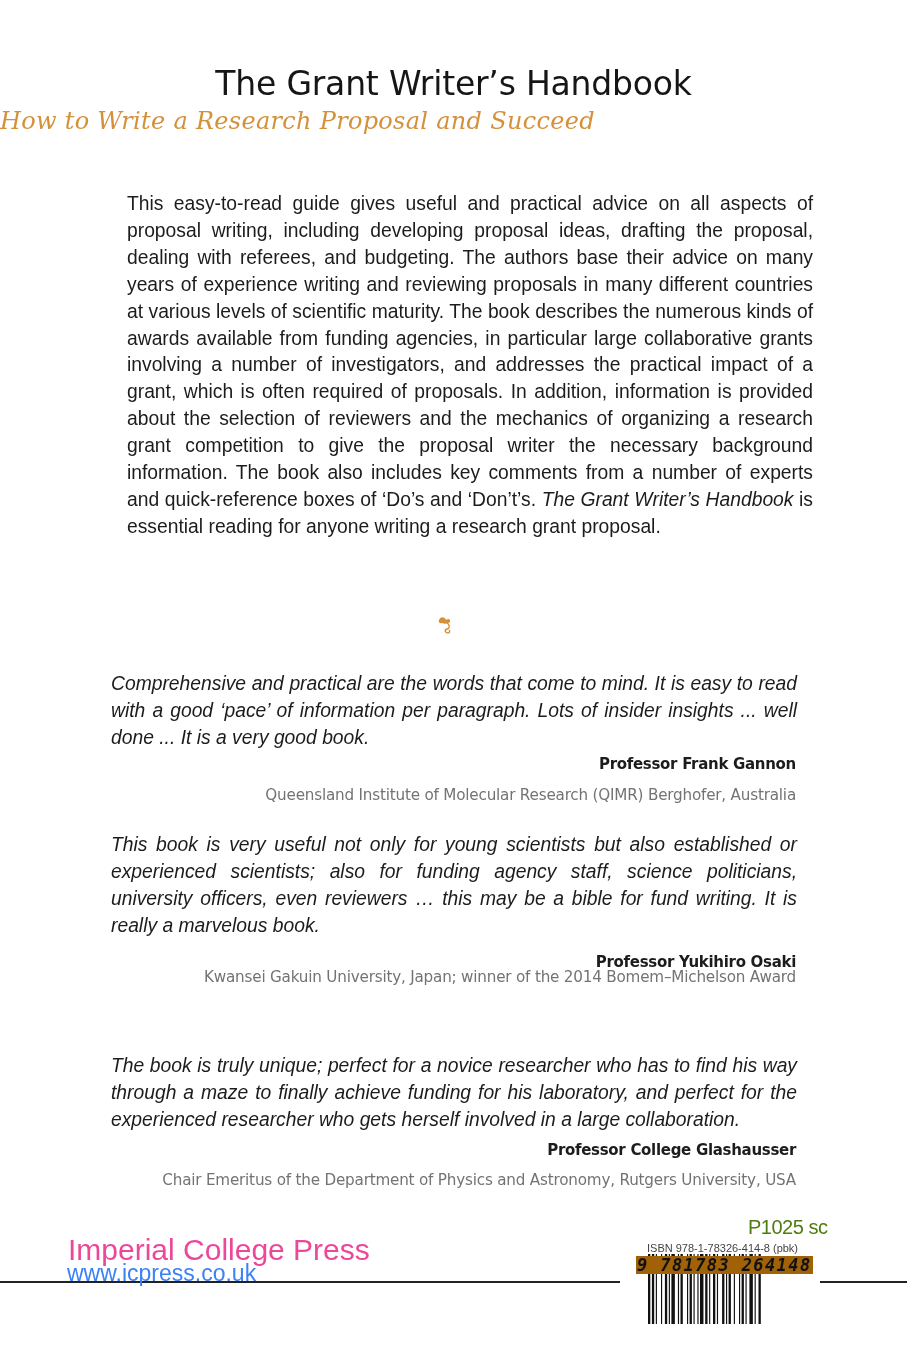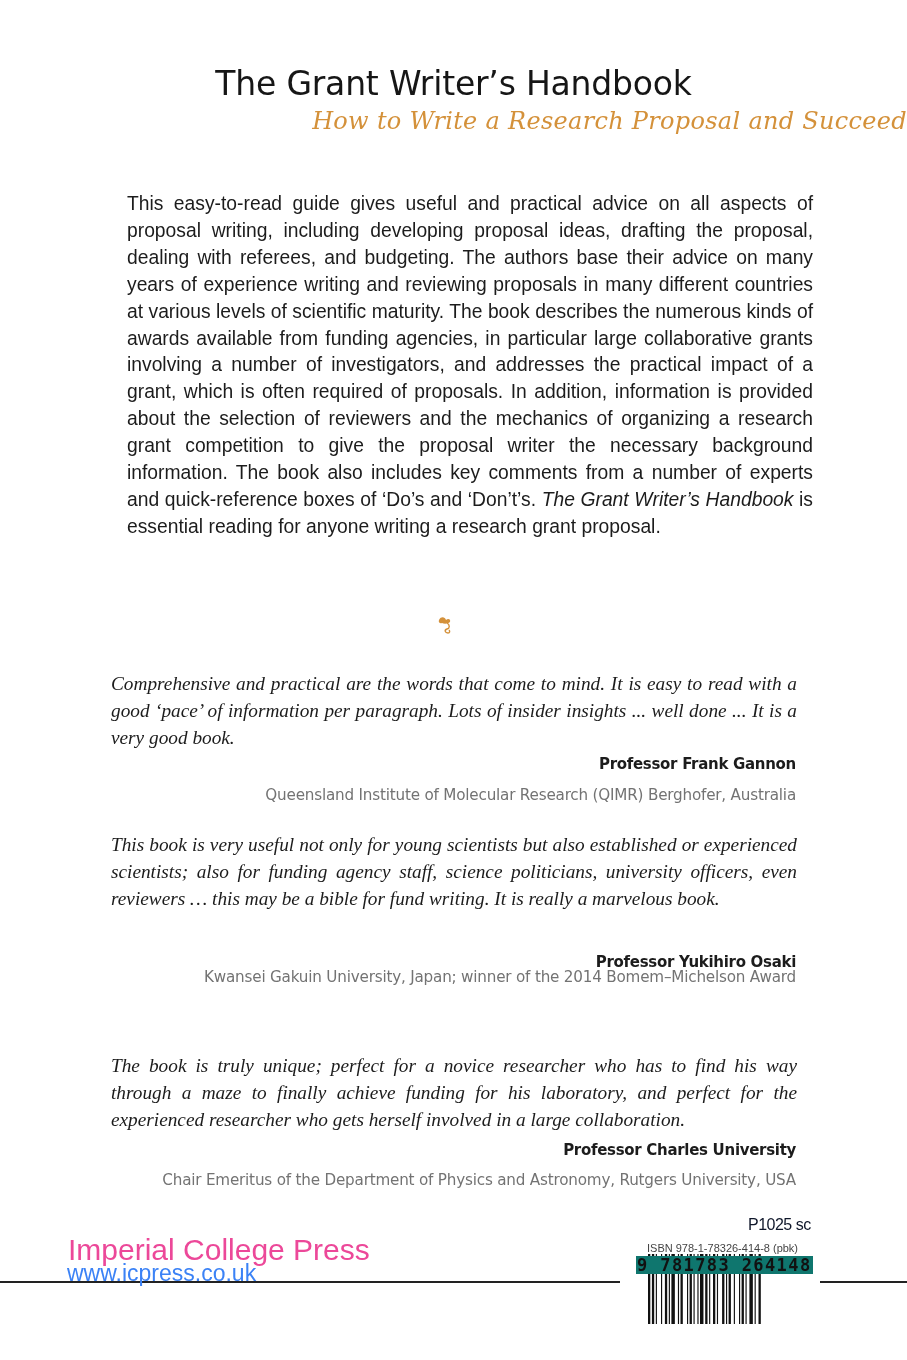--- a/index.html
+++ b/index.html
@@ -9,37 +9,37 @@
     font-family: "Liberation Sans", "DejaVu Sans", sans-serif;
   }
   .title {
     position: absolute; left: 0; right: 0; top: 64px;
     text-align: center; font-size: 33px; letter-spacing: -0.2px;
     font-family: "DejaVu Sans", sans-serif; font-weight: normal; color: #161616;
     margin: 0;
   }
   .subtitle {
     position: absolute; left: 0; right: 0; top: 107px;
-    text-align: right; font-size: 24px; font-style: italic;
+    text-align: left; font-size: 24px; font-style: italic;
     color: #d4913a; font-family: "DejaVu Serif", serif; letter-spacing: 0.3px;
   }
   .blurb {
     position: absolute; left: 111px; width: 686px; top: 175px;
     font-size: 19.3px; line-height: 26.9px; text-align: justify; margin: 16px;
     font-family: "Liberation Sans", sans-serif; color: #1c1c1c;
   }
   .blurb em { font-style: italic; }
   .ornament {
     position: absolute; left: 436px; top: 614px; width: 20px; height: 24px;
   }
   .quote {
     position: absolute; left: 111px; width: 686px;
     font-size: 19.3px; line-height: 26.9px; font-style: italic; text-align: justify;
     margin: 0; color: #1c1c1c;
-    font-family: Liberation Serif, serif;
+    font-family: Liberation Sans, sans-serif;
   }
   .attr-name {
     position: absolute; right: 111px; text-align: left;
     font-size: 15px; font-weight: bold; color: #1c1c1c;
     font-family: "DejaVu Sans", sans-serif; letter-spacing: -0.3px;
   }
   .attr-aff {
     position: absolute; right: 111px; text-align: right;
     font-size: 15.2px; color: #737373; white-space: nowrap;
     font-family: "DejaVu Sans", sans-serif; letter-spacing: -0.2px;
@@ -53,35 +53,35 @@
   }
   .rule-right {
     position: absolute; left: 820px; top: 1281px; width: 87px; height: 2px; background: #222;
   }
   .website {
     position: absolute; left: 67px; top: 1260px;
     font-size: 23px; color: #3b82f6; font-family: "Liberation Sans", sans-serif;
   }
   .price-code {
     position: absolute; left: 748px; top: 1216px;
-    font-size: 16px; color: #0f172a; font-family: "Liberation Sans", sans-serif;
+    font-size: 20px; color: #4d7c0f; font-family: "Liberation Sans", sans-serif;
     letter-spacing: -0.5px;
   }
   .isbn-text {
     position: absolute; left: 647px; top: 1242px;
     font-size: 11px; color: #444; font-family: "Liberation Sans", sans-serif;
   }
   .barcode {
     position: absolute; left: 648px; top: 1254px; width: 148px; height: 70px;
   }
   .barcode-digits {
     position: absolute; left: 636px; top: 1256px;
     font-size: 17px; font-weight: bold; letter-spacing: 1.4px;
-    font-family: "DejaVu Sans Mono", monospace; color: #111; background: #0f766e;
-    padding: 0 1px; line-height: 18px;
+    font-family: "DejaVu Sans Mono", monospace; color: #111; background: #a16207;
+    padding: 0 1px; line-height: 18px; font-style: italic;
   }
 </style>
 </head>
 <body>
 
 <h1 class="title">The Grant Writer’s Handbook</h1>
 <div class="subtitle">How to Write a Research Proposal and Succeed</div>
 
 <p class="blurb"><span>This easy-to-read guide gives useful and practical advice on all aspects of proposal writing, including developing proposal ideas, drafting the proposal, dealing with referees, and budgeting. The authors base their advice on many years of experience writing and reviewing proposals in many different countries at various levels of scientific maturity. The book describes the numerous kinds of awards available from funding agencies, in particular large collaborative grants involving a number of investigators, and addresses the practical impact of a grant, which is often required of proposals. In addition, information is provided about the selection of reviewers and the mechanics of organizing a research grant competition to give the proposal writer the necessary background information. The book also includes key comments from a number of experts and quick-reference boxes of ‘Do’s and ‘Don’t’s. </span><em>The Grant Writer’s Handbook</em><span> is essential reading for anyone writing a research grant proposal.</span></p>
 
@@ -92,21 +92,21 @@
 
 <p class="quote" style="top:671px;">Comprehensive and practical are the words that come to mind. It is easy to read with a good ‘pace’ of information per paragraph. Lots of insider insights ... well done ... It is a very good book.</p>
 <div class="attr-name" style="top:755px;">Professor Frank Gannon</div>
 <div class="attr-aff" style="top:786px;">Queensland Institute of Molecular Research (QIMR) Berghofer, Australia</div>
 
 <p class="quote" style="top:832px;">This book is very useful not only for young scientists but also established or experienced scientists; also for funding agency staff, science politicians, university officers, even reviewers … this may be a bible for fund writing. It is really a marvelous book.</p>
 <div class="attr-name" style="top:953px;">Professor Yukihiro Osaki</div>
 <div class="attr-aff" style="top:968px;">Kwansei Gakuin University, Japan; winner of the 2014 Bomem–Michelson Award</div>
 
 <p class="quote" style="top:1029px;margin-top:24px;">The book is truly unique; perfect for a novice researcher who has to find his way through a maze to finally achieve funding for his laboratory, and perfect for the experienced researcher who gets herself involved in a large collaboration.</p>
-<div class="attr-name" style="top:1141px;">Professor Charles University</div>
+<div class="attr-name" style="top:1141px;">Professor College Glashausser</div>
 <div class="attr-aff" style="top:1171px;">Chair Emeritus of the Department of Physics and Astronomy, Rutgers University, USA</div>
 
 <div class="publisher">Imperial College Press</div>
 <div class="rule-left"></div>
 <div class="rule-right"></div>
 <div class="website">www.icpress.co.uk</div>
 
 <div class="price-code">P1025 sc</div>
 <div class="isbn-text">ISBN 978-1-78326-414-8 (pbk)</div>
 <svg class="barcode" id="barcode" viewBox="0 0 148 70" preserveAspectRatio="none">

